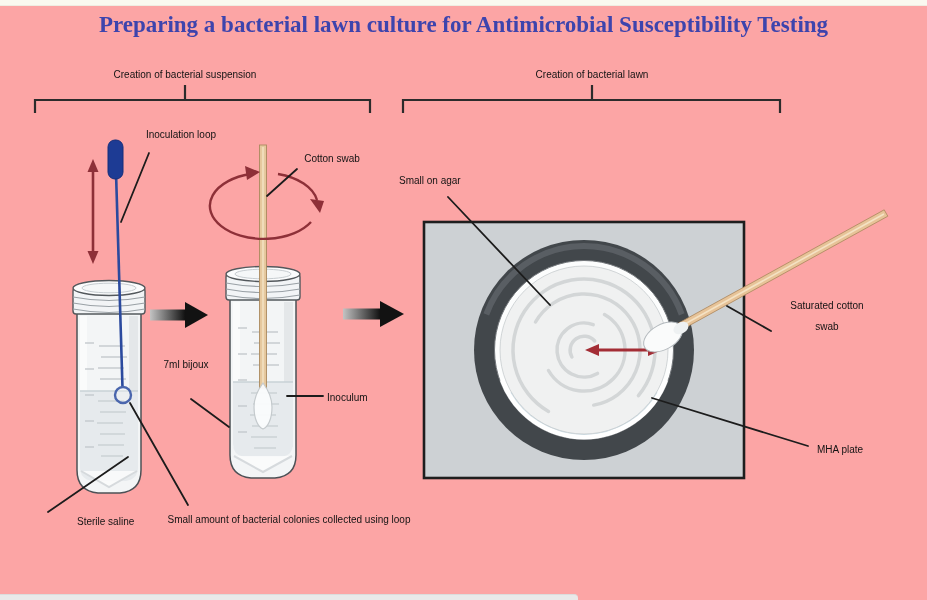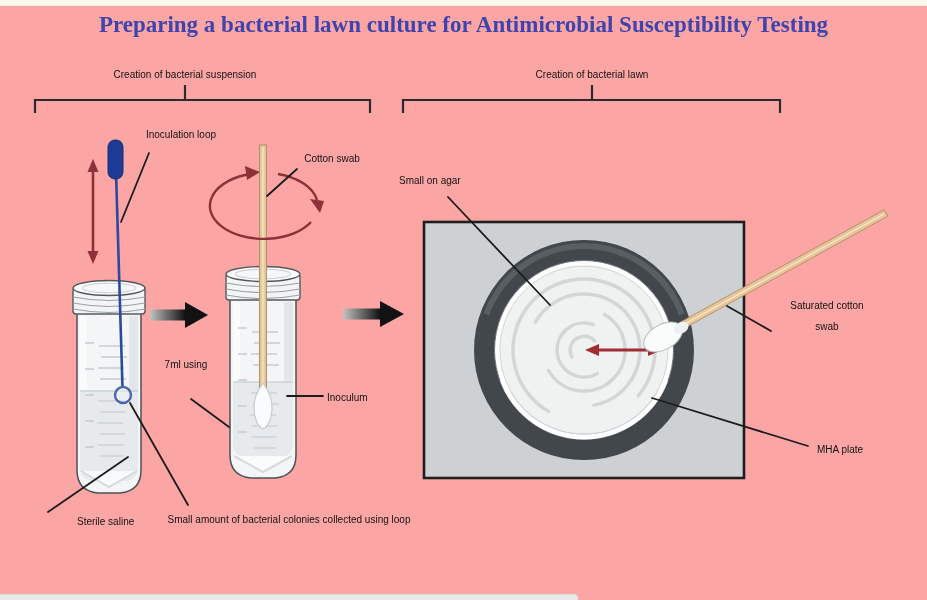--- a/index.html
+++ b/index.html
@@ -192,21 +192,21 @@
   </svg>
 
   <div class="title">Preparing a bacterial lawn culture for Antimicrobial Susceptibility Testing</div>
 
   <div class="lbl c" style="left:60px;top:64px;width:250px;">Creation of bacterial suspension</div>
   <div class="lbl c" style="left:472px;top:64px;width:240px;">Creation of bacterial lawn</div>
 
   <div class="lbl c" style="left:130px;top:124px;width:102px;">Inoculation loop</div>
   <div class="lbl c" style="left:297px;top:148px;width:70px;">Cotton swab</div>
   <div class="lbl nw" style="left:399px;top:170px;">Small on agar</div>
-  <div class="lbl c" style="left:152px;top:354px;width:68px;">7ml using</div>
+  <div class="lbl c" style="left:152px;top:354px;width:68px;">7ml bijoux</div>
   <div class="lbl nw" style="left:327px;top:387px;">Inoculum</div>
   <div class="lbl nw" style="left:33px;top:511px;margin-left:44px;">Sterile saline</div>
   <div class="lbl c" style="left:143px;top:509px;width:292px;">Small amount of bacterial colonies collected using loop</div>
   <div class="lbl c" style="left:776px;top:295px;width:78px;margin-left:12px;">Saturated cotton swab</div>
   <div class="lbl nw" style="left:817px;top:439px;">MHA plate</div>
 
   <div class="edge-bottom"></div>
 </div>
 
 </body></html>

